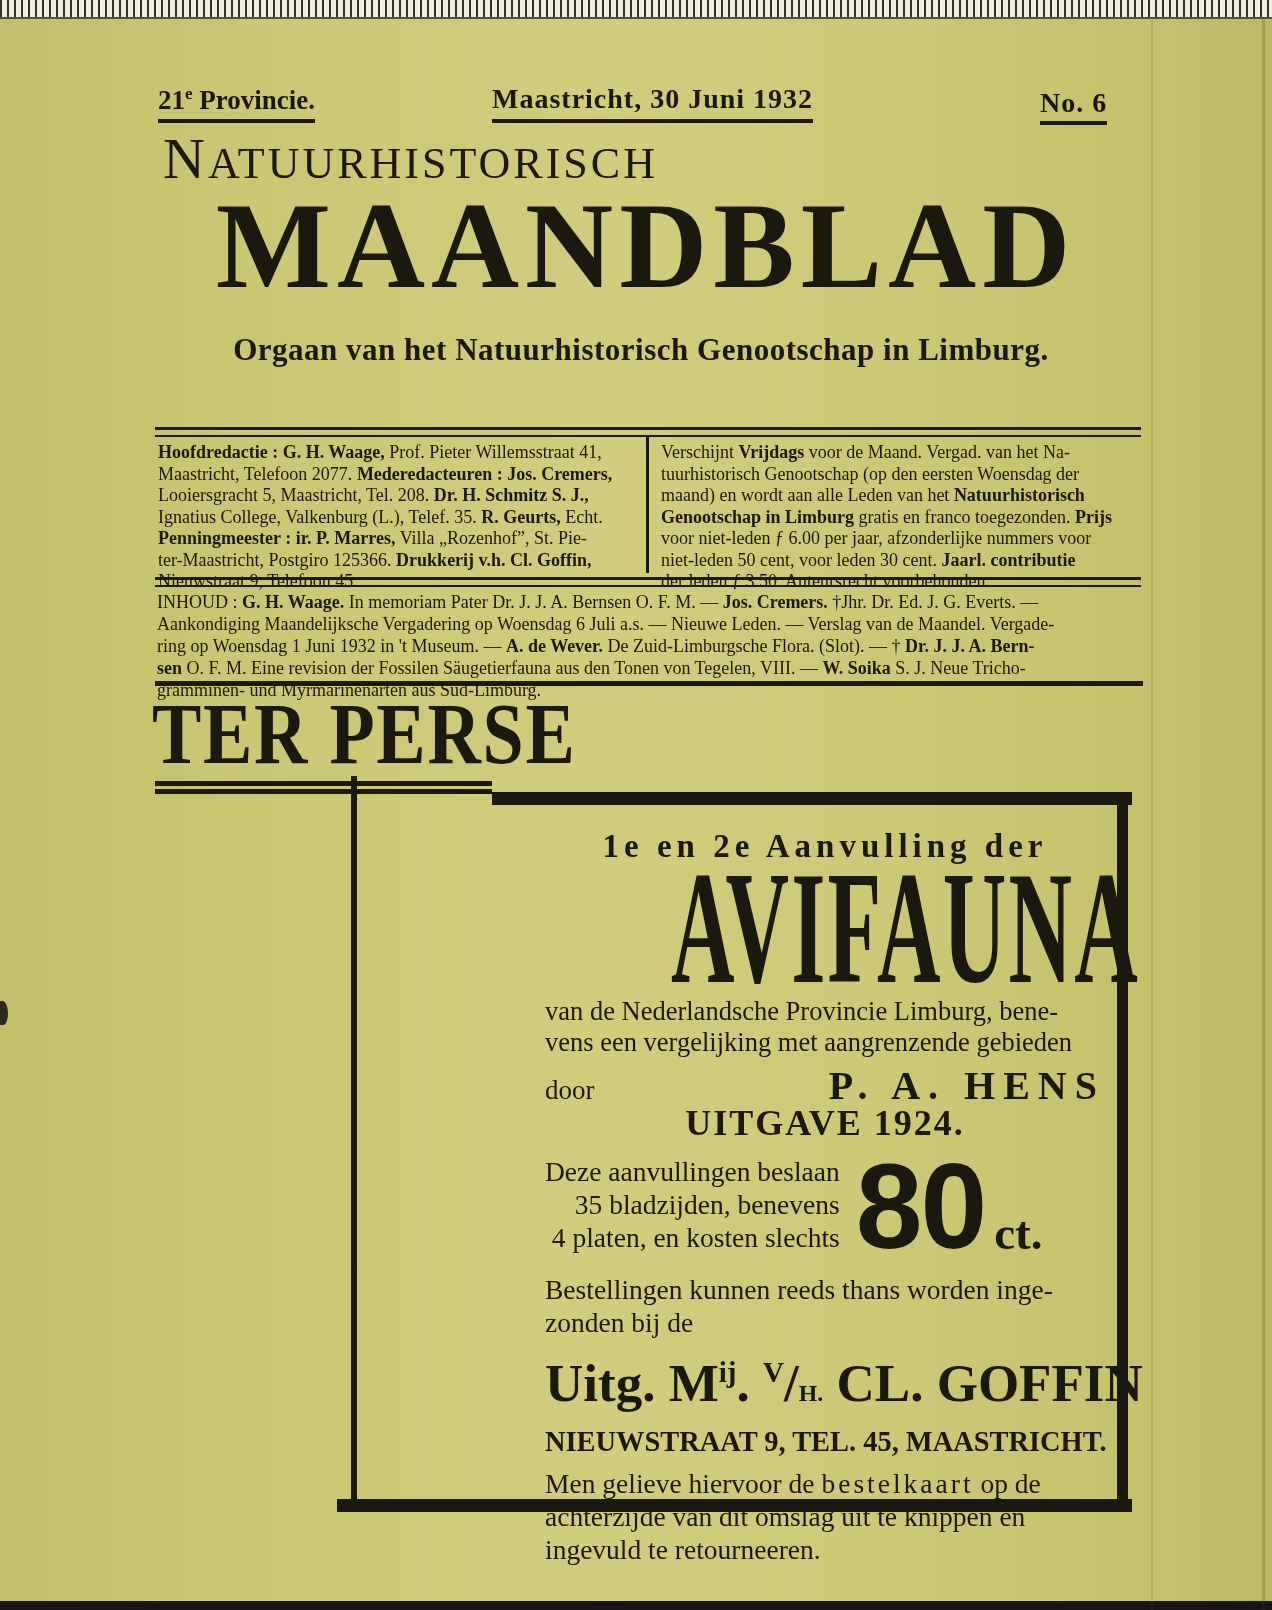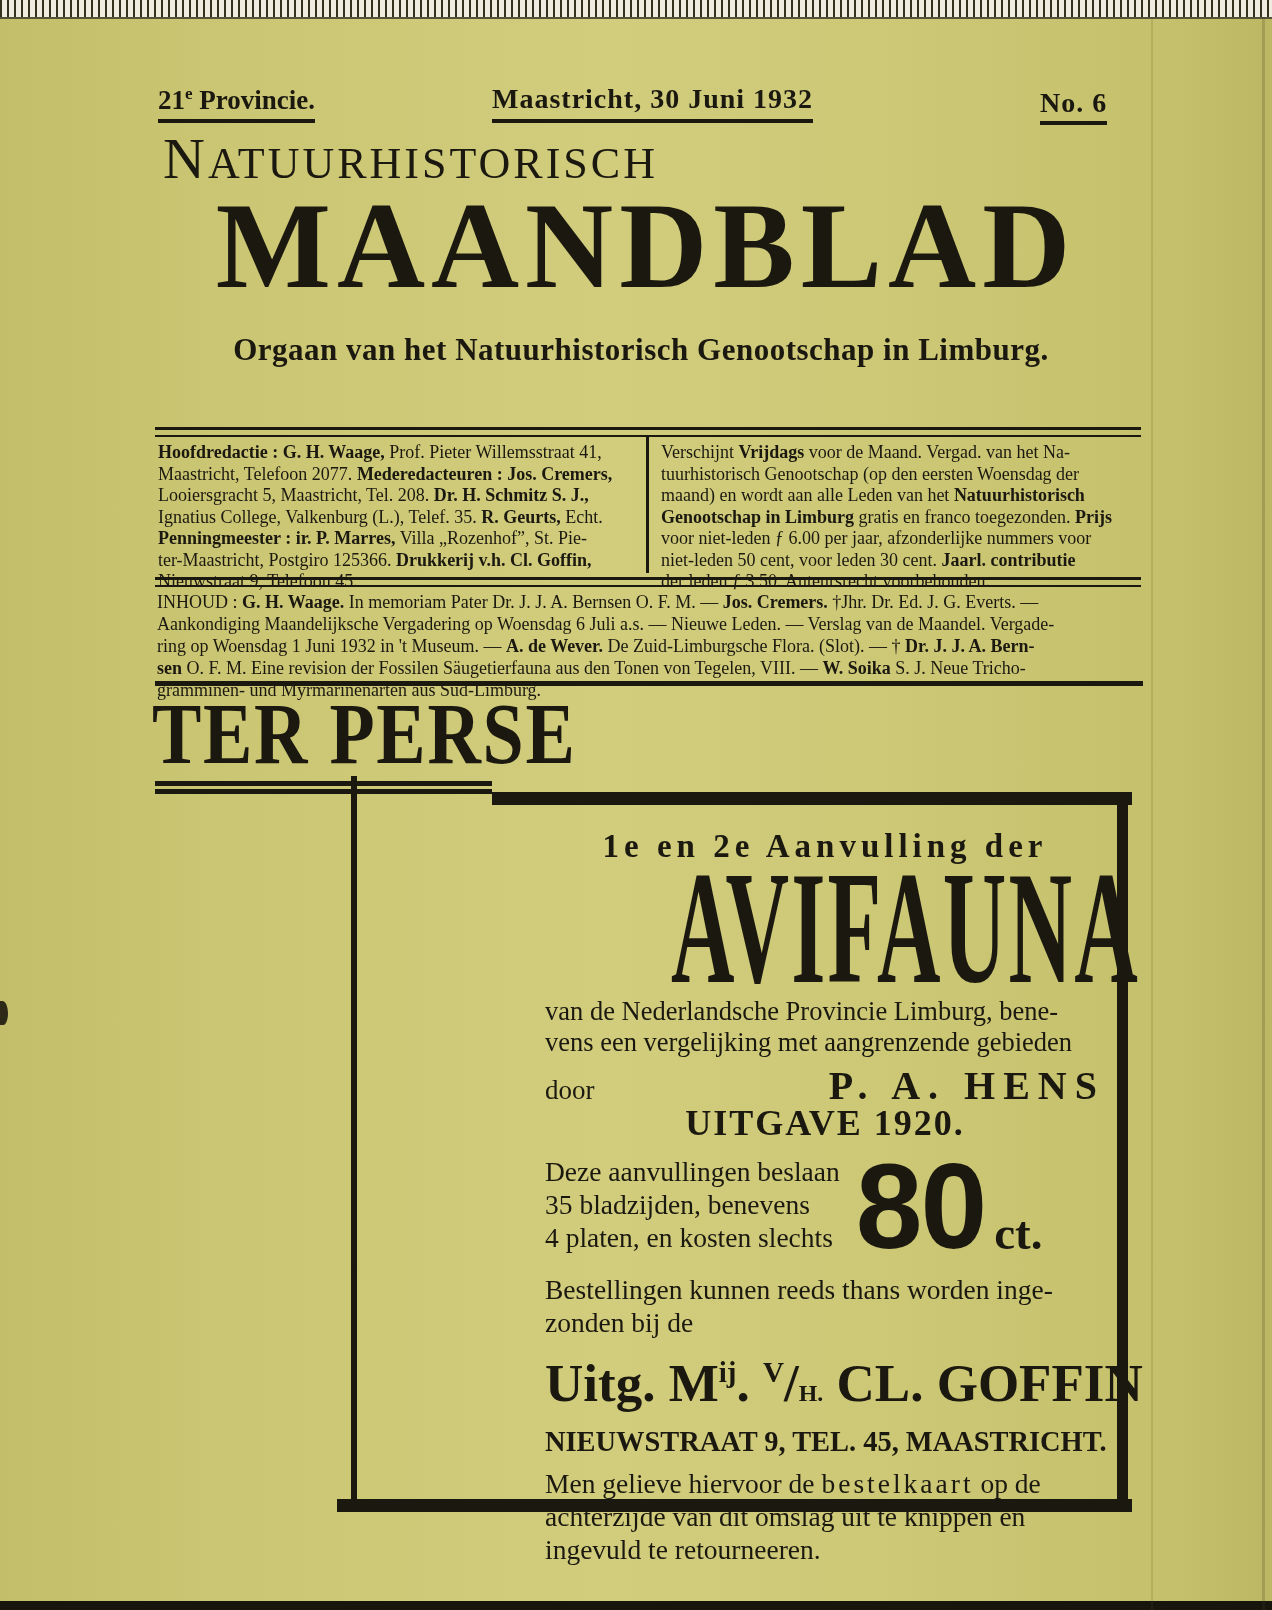--- a/index.html
+++ b/index.html
@@ -69,21 +69,21 @@
 
   
   .adv{left:545px;top:812px;width:560px;}
   .ad-tagline{text-align:center;font-size:33px;font-weight:bold;letter-spacing:5px;line-height:36px;margin-top:16px;}
   .ad-product{text-align:center;font-size:160px;font-weight:bold;letter-spacing:4px;line-height:112px;height:112px;margin-top:8px;transform:scale(.55,1);transform-origin:center top;white-space:nowrap;}
   .ad-desc{margin-top:12px;font-size:26.5px;line-height:31px;white-space:nowrap;}
   .ad-author-row{display:flex;align-items:baseline;margin-top:4px;height:42px;}
   .ad-door{font-size:27px;}
   .ad-author{flex:1;text-align:right;font-size:40px;font-weight:bold;letter-spacing:8px;}
   .ad-edition{text-align:center;font-size:36px;font-weight:bold;letter-spacing:2px;line-height:38px;}
-  .ad-offer{display:flex;align-items:flex-end;margin-top:12px;height:100px;}
+  .ad-offer{display:flex;align-items:flex-end;margin-top:12px;height:100px;text-align:right;}
   .ad-offer-text{font-size:27.5px;line-height:33px;white-space:nowrap;}
   .ad-price{display:flex;align-items:flex-end;margin-left:16px;}
   .ad-price-num{font-family:"Liberation Sans", sans-serif;font-weight:bold;font-size:120px;line-height:.8;letter-spacing:-2px;}
   .ad-price-unit{font-size:47px;font-weight:bold;margin-left:9px;line-height:.9;}
   .ad-order{margin-top:19px;font-size:27.5px;line-height:33px;white-space:nowrap;}
   .ad-publisher{margin-top:8px;font-size:53px;font-weight:bold;line-height:50px;white-space:nowrap;}
   .ad-publisher sup{font-size:55%;}
   .vh sup{font-size:55%;vertical-align:super;}
   .vh sub{font-size:45%;vertical-align:baseline;}
   .ad-address{margin-top:8px;font-size:29px;font-weight:bold;line-height:30px;white-space:nowrap;transform:scaleX(.98);transform-origin:left;}
@@ -124,21 +124,21 @@
 <div class="abs adv-bottom"></div>
 
 <div class="abs adv">
   <div class="ad-tagline">1e en 2e Aanvulling der</div>
   <div class="ad-product">AVIFAUNA</div>
   <div class="ad-desc"><span>van de Nederlandsche Provincie Limburg, bene-</span><br><span>vens een vergelijking met aangrenzende gebieden</span></div>
   <div class="ad-author-row">
     <span class="ad-door">door</span>
     <span class="ad-author">P. A. HENS</span>
   </div>
-  <div class="ad-edition">UITGAVE 1920.</div>
+  <div class="ad-edition">UITGAVE 1924.</div>
   <div class="ad-offer">
     <div class="ad-offer-text">
       <span>Deze aanvullingen beslaan</span><br>
       <span>35 bladzijden, benevens</span><br>
       <span>4 platen, en kosten slechts</span>
     </div>
     <div class="ad-price">
       <span class="ad-price-num">80</span>
       <span class="ad-price-unit">ct.</span>
     </div>

